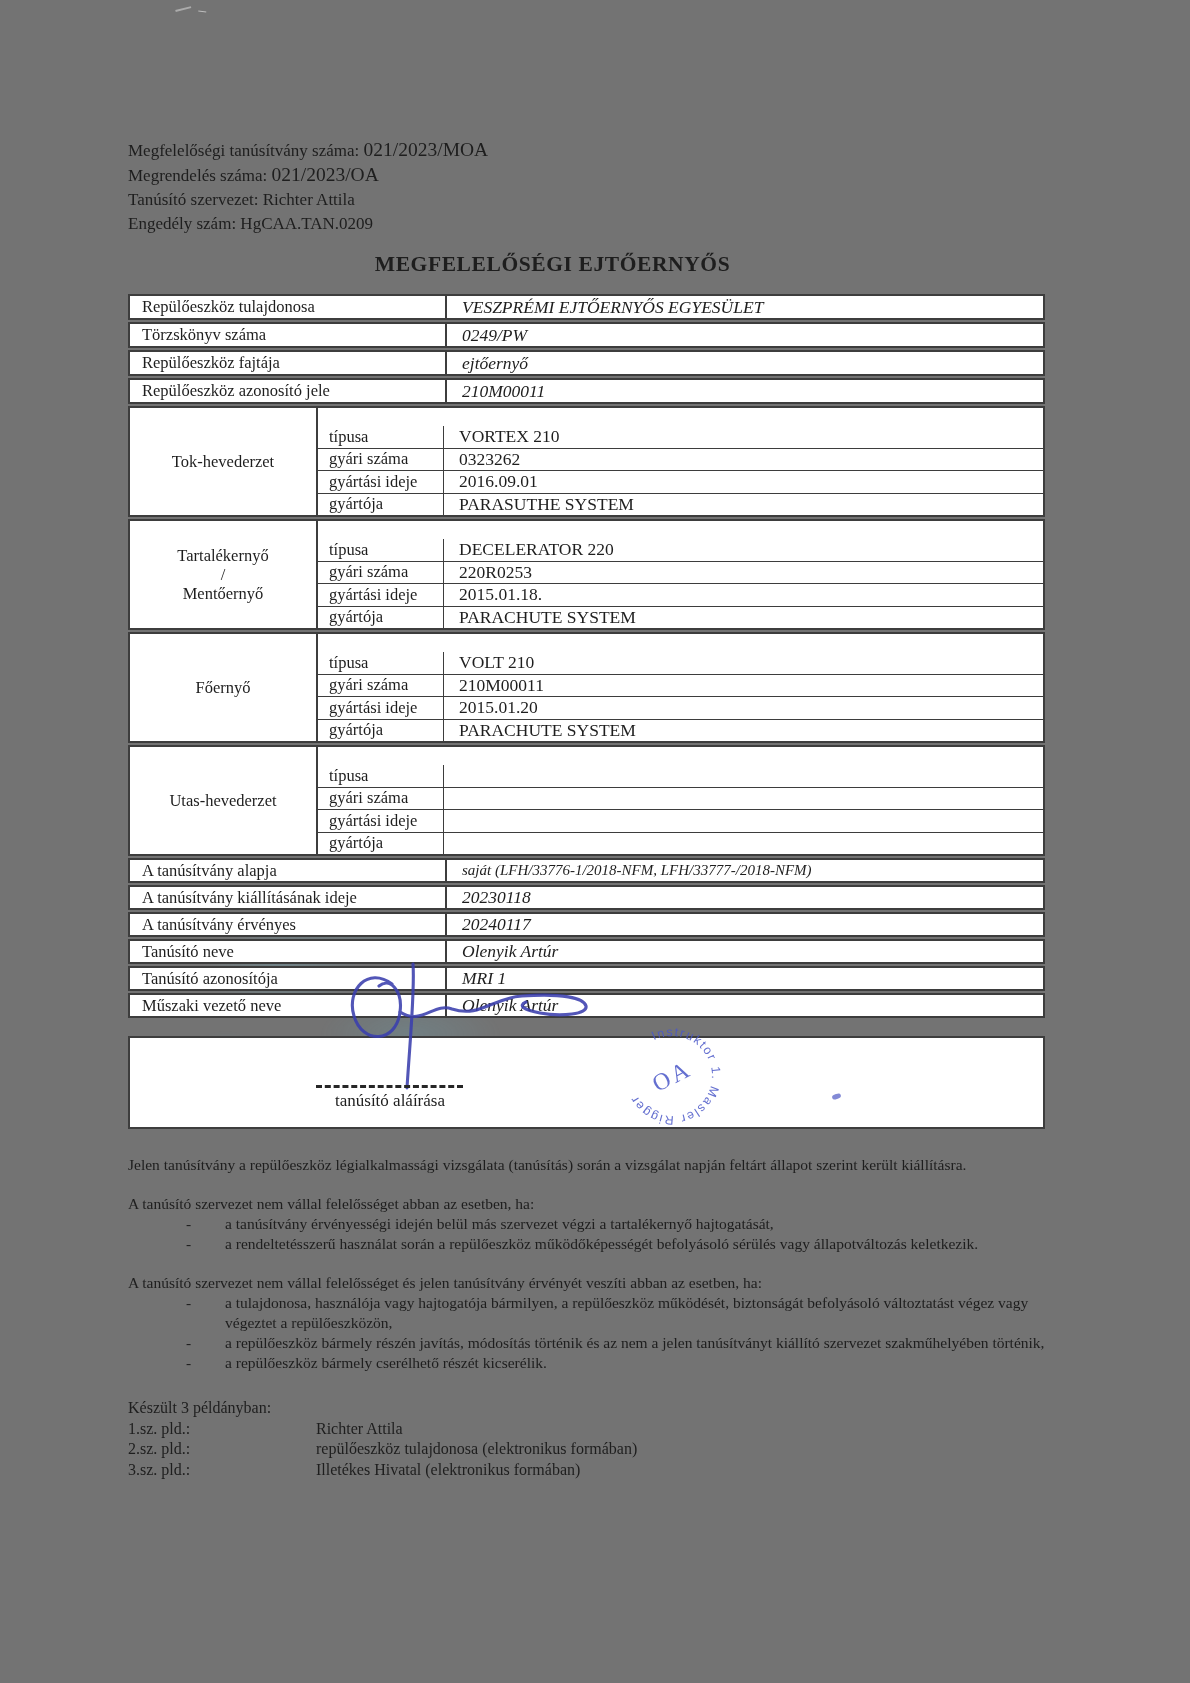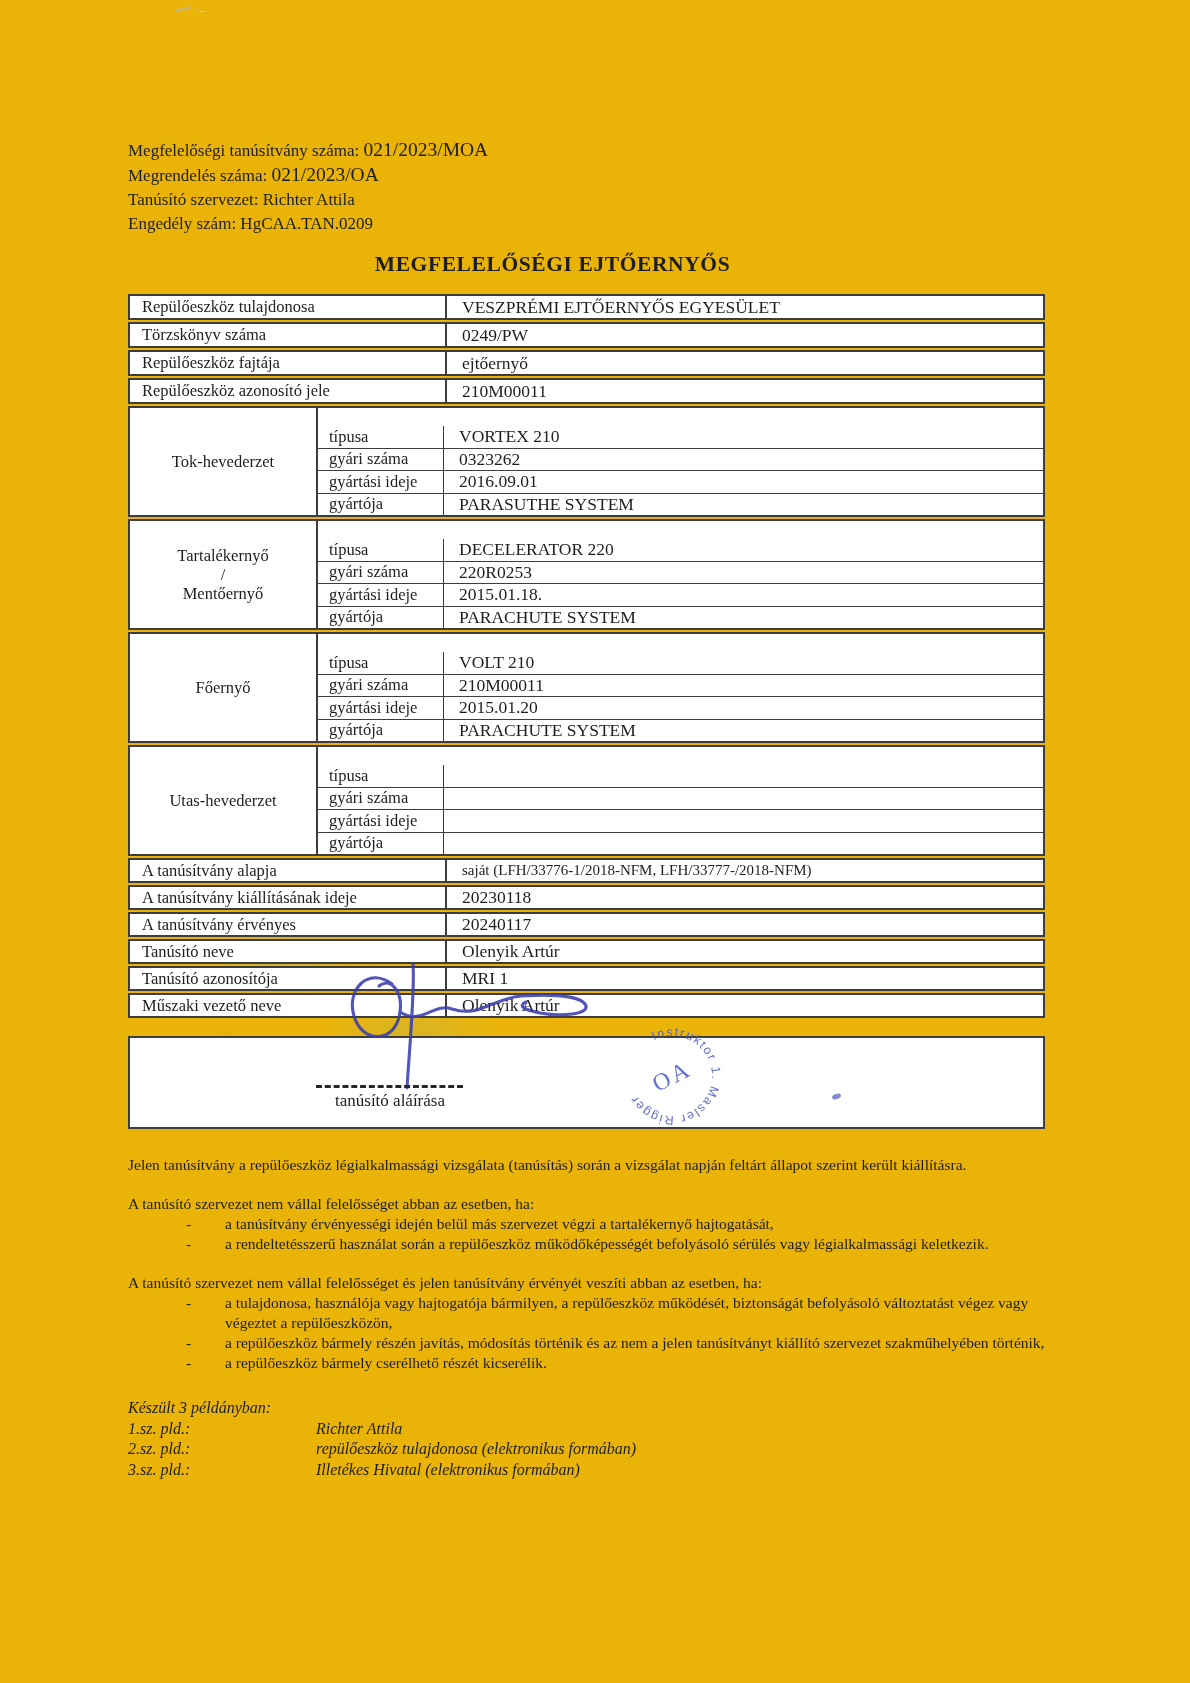--- a/index.html
+++ b/index.html
@@ -1,39 +1,39 @@
 <!DOCTYPE html>
 <html><head>
 <meta charset="utf-8">
 <style>
   html,body{margin:0;padding:0;background:#e8e8e8;}
   .page{
     position:relative;width:1190px;height:1683px;margin:0 auto;
-    background:#eab308;overflow:hidden;
+    background:#737373;overflow:hidden;
     font-family:"Liberation Serif","DejaVu Serif",serif;color:#1e1e1e;
   }
   .content{position:absolute;left:128px;top:138px;width:917px;}
 
   
   .hdr-line{font-size:17px;line-height:24px;white-space:nowrap;}
   .hdr-line .hv{font-size:19.5px;}
 
   
   .doc-title{
     margin-top:16px;font-size:21.5px;font-weight:bold;letter-spacing:.6px;
     text-align:center;transform:translateX(-34px);
   }
 
   
   .tbl{margin-top:17px;}
   .row{display:flex;border:2px solid #3d3d3d;margin-bottom:2px;background:#fff;height:22px;}
   .row.bottom{height:21px;}
   .row-label{width:303px;padding-left:12px;border-right:2px solid #3d3d3d;
     display:flex;align-items:center;font-size:16.5px;}
-  .row-value{flex:1;padding-left:15px;display:flex;align-items:center;font-size:17.5px;}
+  .row-value{flex:1;padding-left:15px;display:flex;align-items:center;font-size:17.5px;font-style:italic;}
   .row-value.small{font-size:15px;}
 
   .group{display:flex;border:2px solid #3d3d3d;margin-bottom:2px;background:#fff;}
   .group-label{width:186px;border-right:2px solid #3d3d3d;
     display:flex;align-items:center;justify-content:center;
     text-align:center;font-size:16.5px;white-space:pre-line;line-height:19px;}
   .sub-col{flex:1;display:flex;flex-direction:column;margin-top:18px;}
   .sub-row{display:flex;height:21.5px;}
   .sub-row + .sub-row{border-top:1.6px solid #3d3d3d;}
   .sub-label{width:114px;padding-left:11px;border-right:1.8px solid #3d3d3d;
@@ -54,21 +54,21 @@
 
   
   .notes{width:948px;font-size:15.5px;line-height:20px;}
   .note-issued{margin-top:26px;}
   .note-block{margin-top:19px;}
   .bullet{display:flex;padding-left:58px;}
   .bullet .dash{width:39px;flex:none;}
   .bullet .btext{flex:1;max-width:845px;font-family:Liberation Serif, serif;}
 
   
-  .copies{margin-top:25px;font-size:16px;line-height:20.5px;font-style:italic;}
+  .copies{margin-top:25px;font-size:16px;line-height:20.5px;}
   .copy-row{display:flex;}
   .copy-label{width:188px;flex:none;}
 
   
   .smudge{position:absolute;left:170px;top:905px;width:370px;height:185px;pointer-events:none;
     background:
       radial-gradient(closest-side at 30% 35%, rgba(105,200,225,.20), rgba(105,200,225,0) 72%),
       radial-gradient(closest-side at 65% 70%, rgba(105,200,225,.15), rgba(105,200,225,0) 70%),
       radial-gradient(closest-side at 50% 20%, rgba(105,200,225,.12), rgba(105,200,225,0) 65%),
       radial-gradient(closest-side at 15% 80%, rgba(105,200,225,.10), rgba(105,200,225,0) 60%);
@@ -271,21 +271,21 @@
       <div class="note-issued">Jelen tanúsítvány a repülőeszköz légialkalmassági vizsgálata (tanúsítás) során a vizsgálat napján feltárt állapot szerint került kiállításra.</div>
 
       <div class="note-block">
         <div>A tanúsító szervezet nem vállal felelősséget abban az esetben, ha:</div>
         <div class="bullet">
           <span class="dash">-</span>
           <span class="btext">a tanúsítvány érvényességi idején belül más szervezet végzi a tartalékernyő hajtogatását,</span>
         </div>
         <div class="bullet">
           <span class="dash">-</span>
-          <span class="btext">a rendeltetésszerű használat során a repülőeszköz működőképességét befolyásoló sérülés vagy légialkalmassági keletkezik.</span>
+          <span class="btext">a rendeltetésszerű használat során a repülőeszköz működőképességét befolyásoló sérülés vagy állapotváltozás keletkezik.</span>
         </div>
       </div>
 
       <div class="note-block">
         <div>A tanúsító szervezet nem vállal felelősséget és jelen tanúsítvány érvényét veszíti abban az esetben, ha:</div>
         <div class="bullet">
           <span class="dash">-</span>
           <span class="btext">a tulajdonosa, használója vagy hajtogatója bármilyen, a repülőeszköz működését, biztonságát befolyásoló változtatást végez vagy végeztet a repülőeszközön,</span>
         </div>
         <div class="bullet">

